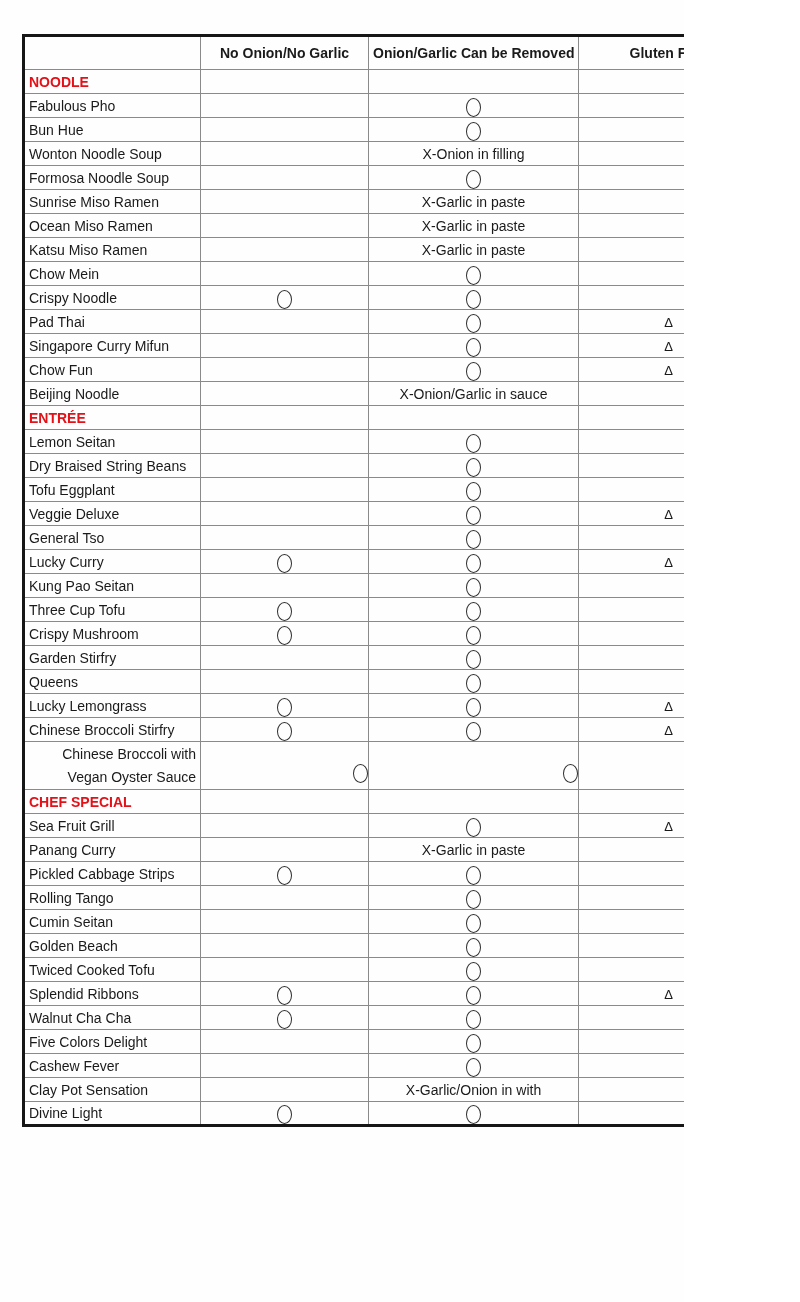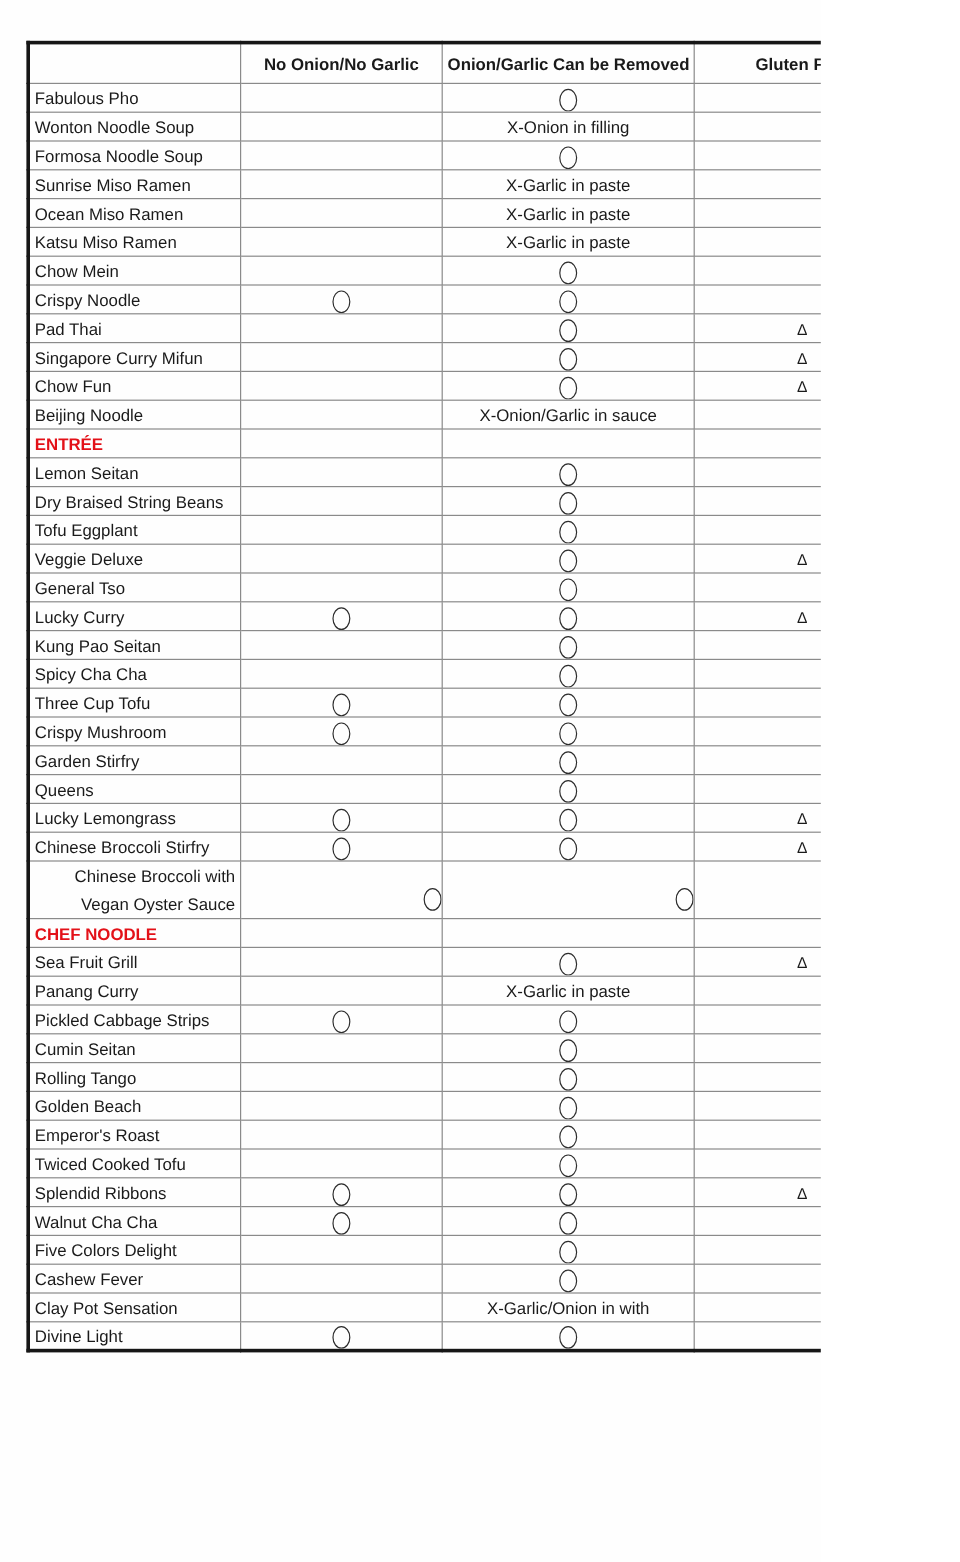--- a/index.html
+++ b/index.html
@@ -88,22 +88,34 @@
     </colgroup>
     <thead>
       <tr>
         <th></th>
         <th>No Onion/No Garlic</th>
         <th>Onion/Garlic Can be Removed</th>
         <th>Gluten Free</th>
       </tr>
     </thead>
     <tbody id="matrix-body">
+        <tr class="section">
+          <td class="name">NOODLE</td>
+          <td class="mark"></td>
+          <td class="mark"></td>
+          <td class="mark"></td>
+        </tr>
         <tr>
           <td class="name">Fabulous Pho</td>
+          <td class="mark"></td>
+          <td class="mark"><span class="circle"></span></td>
+          <td class="mark"></td>
+        </tr>
+        <tr>
+          <td class="name">Bun Hue</td>
           <td class="mark"></td>
           <td class="mark"><span class="circle"></span></td>
           <td class="mark"></td>
         </tr>
         <tr>
           <td class="name">Wonton Noodle Soup</td>
           <td class="mark"></td>
           <td class="xnote">X-Onion in filling</td>
           <td class="mark"></td>
         </tr>
@@ -209,26 +221,20 @@
           <td class="mark"><span class="circle"></span></td>
           <td class="mark"><span class="tri">Δ</span></td>
         </tr>
         <tr>
           <td class="name">Kung Pao Seitan</td>
           <td class="mark"></td>
           <td class="mark"><span class="circle"></span></td>
           <td class="mark"></td>
         </tr>
         <tr>
-          <td class="name">Spicy Cha Cha</td>
-          <td class="mark"></td>
-          <td class="mark"><span class="circle"></span></td>
-          <td class="mark"></td>
-        </tr>
-        <tr>
           <td class="name">Three Cup Tofu</td>
           <td class="mark"><span class="circle"></span></td>
           <td class="mark"><span class="circle"></span></td>
           <td class="mark"></td>
         </tr>
         <tr>
           <td class="name">Crispy Mushroom</td>
           <td class="mark"><span class="circle"></span></td>
           <td class="mark"><span class="circle"></span></td>
           <td class="mark"></td>
@@ -257,21 +263,21 @@
           <td class="mark"><span class="circle"></span></td>
           <td class="mark"><span class="tri">Δ</span></td>
         </tr>
         <tr class="tall">
           <td class="name">Chinese Broccoli with Vegan Oyster Sauce</td>
           <td class="mark"><span class="circle"></span></td>
           <td class="mark"><span class="circle"></span></td>
           <td class="mark"></td>
         </tr>
         <tr class="section">
-          <td class="name">CHEF NOODLE</td>
+          <td class="name">CHEF SPECIAL</td>
           <td class="mark"></td>
           <td class="mark"></td>
           <td class="mark"></td>
         </tr>
         <tr>
           <td class="name">Sea Fruit Grill</td>
           <td class="mark"></td>
           <td class="mark"><span class="circle"></span></td>
           <td class="mark"><span class="tri">Δ</span></td>
         </tr>
@@ -281,39 +287,33 @@
           <td class="xnote">X-Garlic in paste</td>
           <td class="mark"></td>
         </tr>
         <tr>
           <td class="name">Pickled Cabbage Strips</td>
           <td class="mark"><span class="circle"></span></td>
           <td class="mark"><span class="circle"></span></td>
           <td class="mark"></td>
         </tr>
         <tr>
+          <td class="name">Rolling Tango</td>
+          <td class="mark"></td>
+          <td class="mark"><span class="circle"></span></td>
+          <td class="mark"></td>
+        </tr>
+        <tr>
           <td class="name">Cumin Seitan</td>
           <td class="mark"></td>
           <td class="mark"><span class="circle"></span></td>
           <td class="mark"></td>
         </tr>
         <tr>
-          <td class="name">Rolling Tango</td>
-          <td class="mark"></td>
-          <td class="mark"><span class="circle"></span></td>
-          <td class="mark"></td>
-        </tr>
-        <tr>
           <td class="name">Golden Beach</td>
-          <td class="mark"></td>
-          <td class="mark"><span class="circle"></span></td>
-          <td class="mark"></td>
-        </tr>
-        <tr>
-          <td class="name">Emperor's Roast</td>
           <td class="mark"></td>
           <td class="mark"><span class="circle"></span></td>
           <td class="mark"></td>
         </tr>
         <tr>
           <td class="name">Twiced Cooked Tofu</td>
           <td class="mark"></td>
           <td class="mark"><span class="circle"></span></td>
           <td class="mark"></td>
         </tr>

